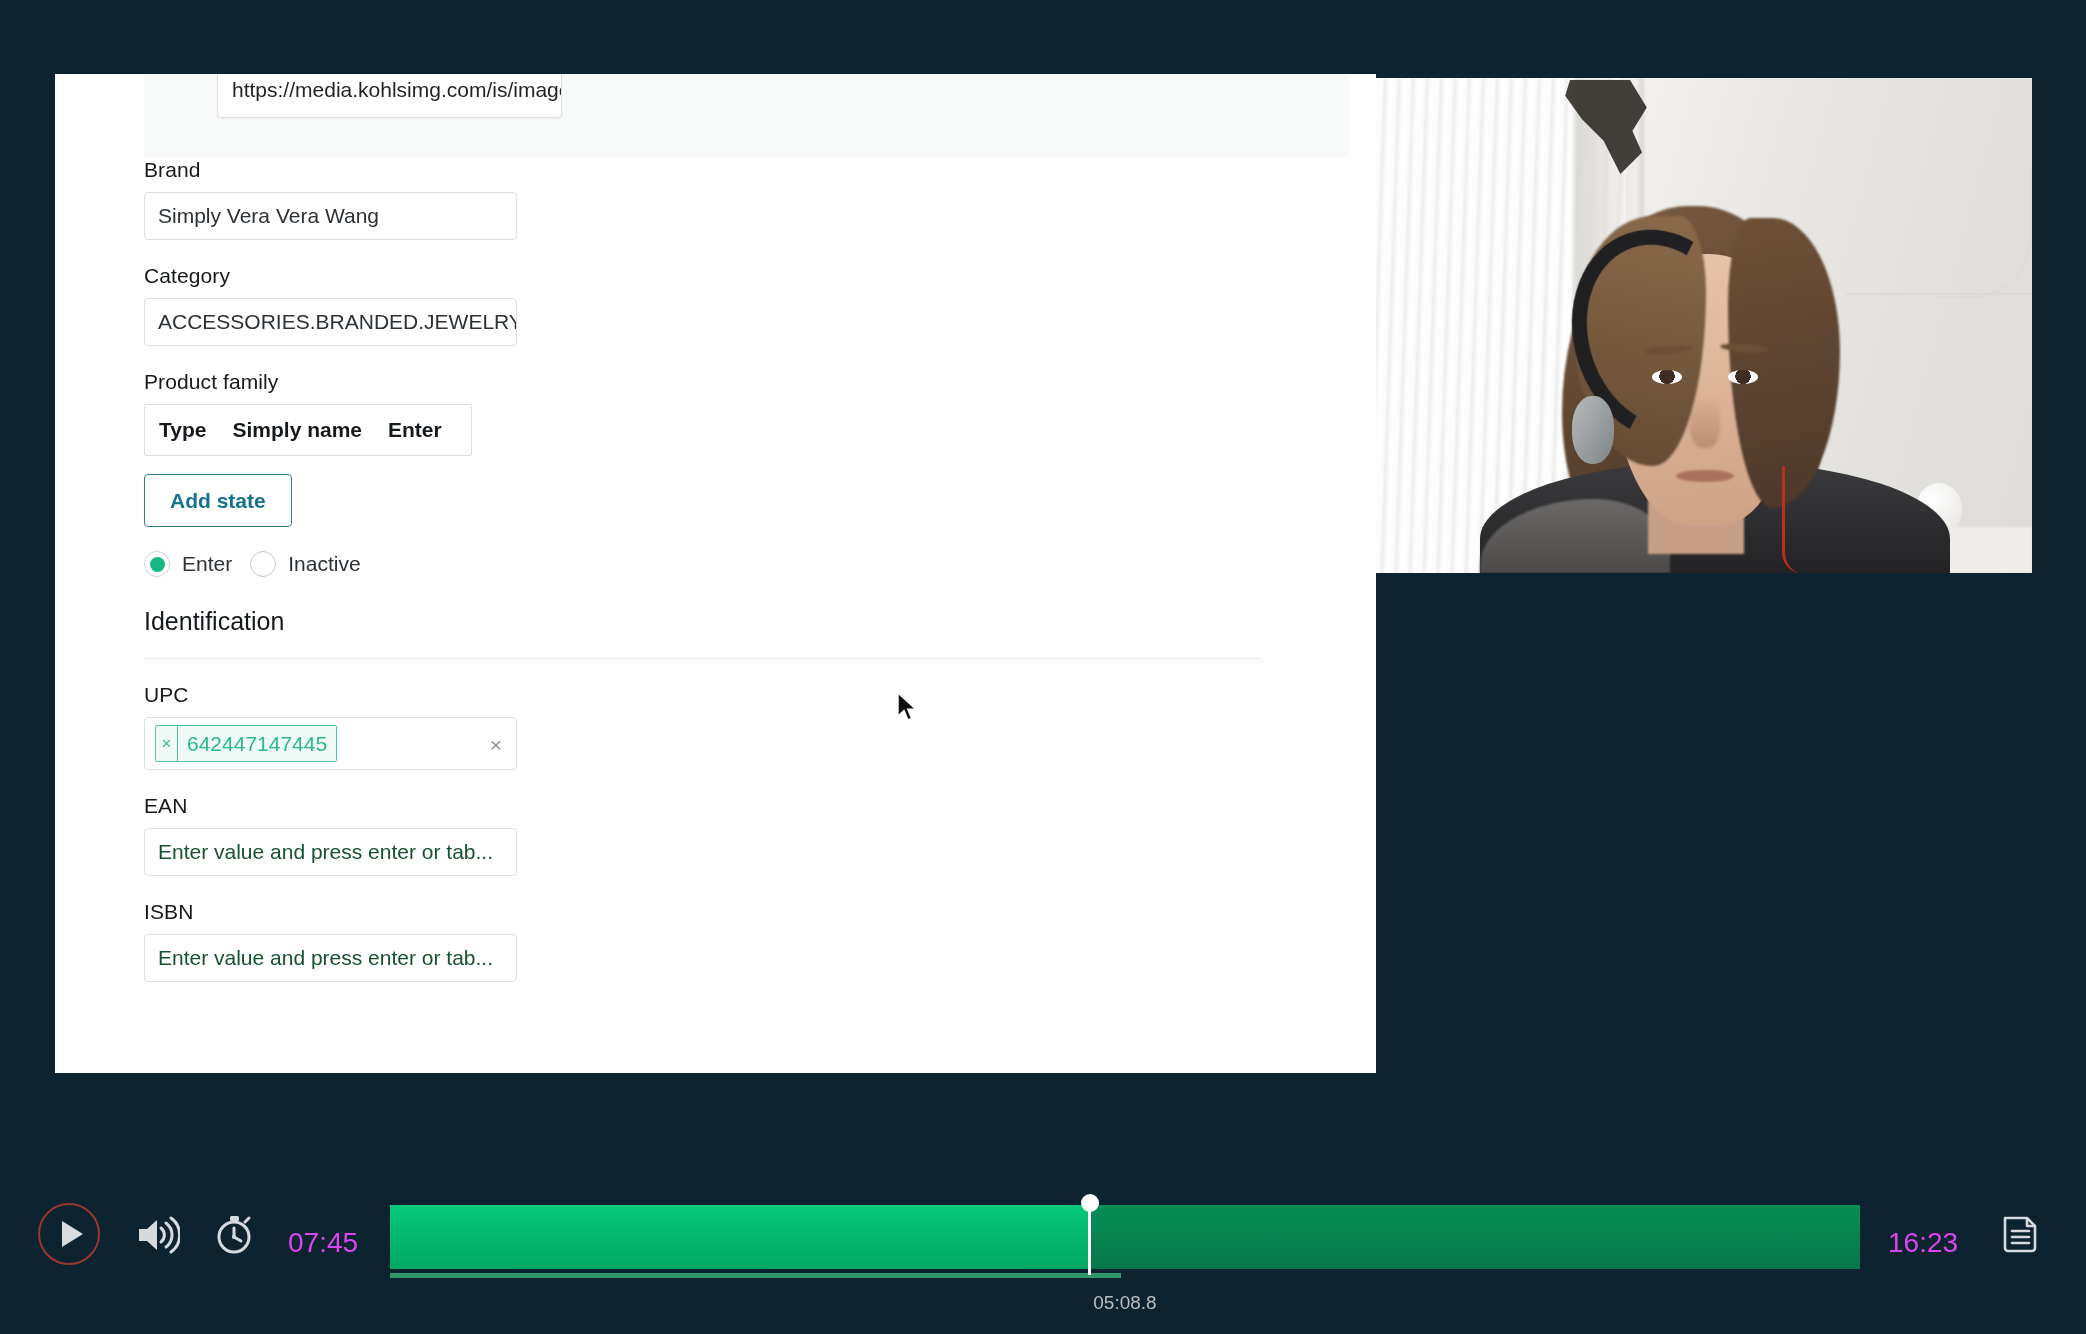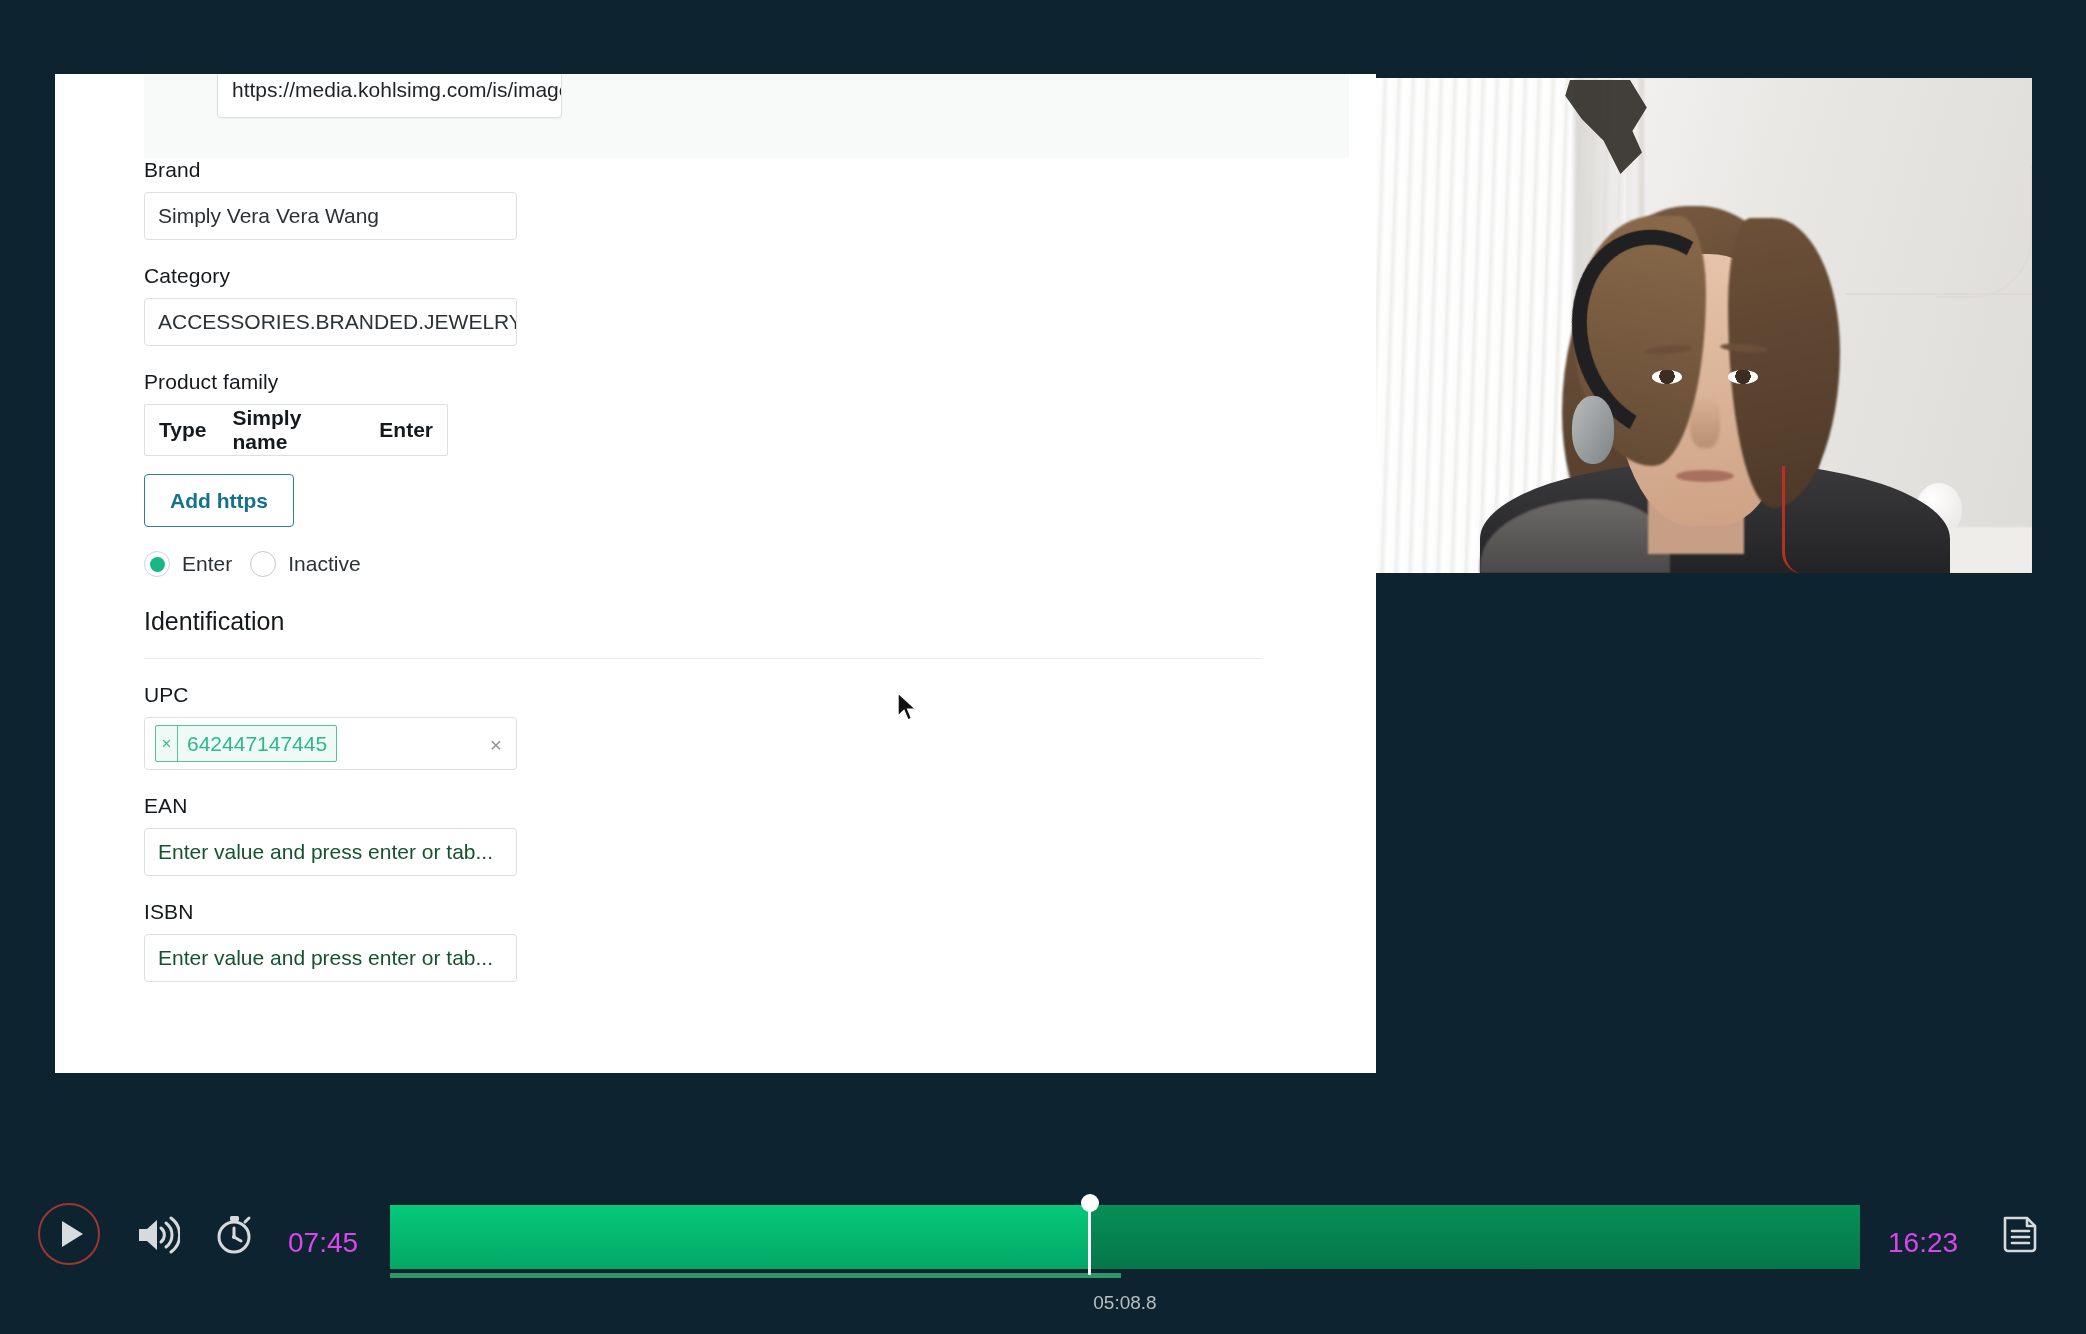--- a/index.html
+++ b/index.html
@@ -93,21 +93,21 @@
     overflow: hidden;
   }
   .text-input.placeholder { color: #14532d; }
 
   .spacer-24 { height: 24px; }
   .spacer-30 { height: 30px; }
   .spacer-18 { height: 18px; }
 
   
   .family-table {
-    width: 304px;
+    width: 328px;
     border: 1px solid #dcdfe0;
     border-radius: 2px;
     background: #fff;
   }
   .family-head {
     display: flex;
     align-items: center;
     height: 50px;
     padding: 0 14px;
     gap: 26px;
@@ -562,21 +562,21 @@
           <div class="family-head">
             <span>Type</span>
             <span>Simply name</span>
             <span>Enter</span>
           </div>
         </div>
       </div>
 
       <div class="spacer-18"></div>
 
-      <button class="add-family-btn">Add https</button>
+      <button class="add-family-btn">Add state</button>
 
       <div class="spacer-24"></div>
 
       
       <div class="field">
         <div class="radio-row">
           <label class="radio-opt">
             <span class="radio checked"></span>
             <span class="radio-label">Enter</span>
           </label>

